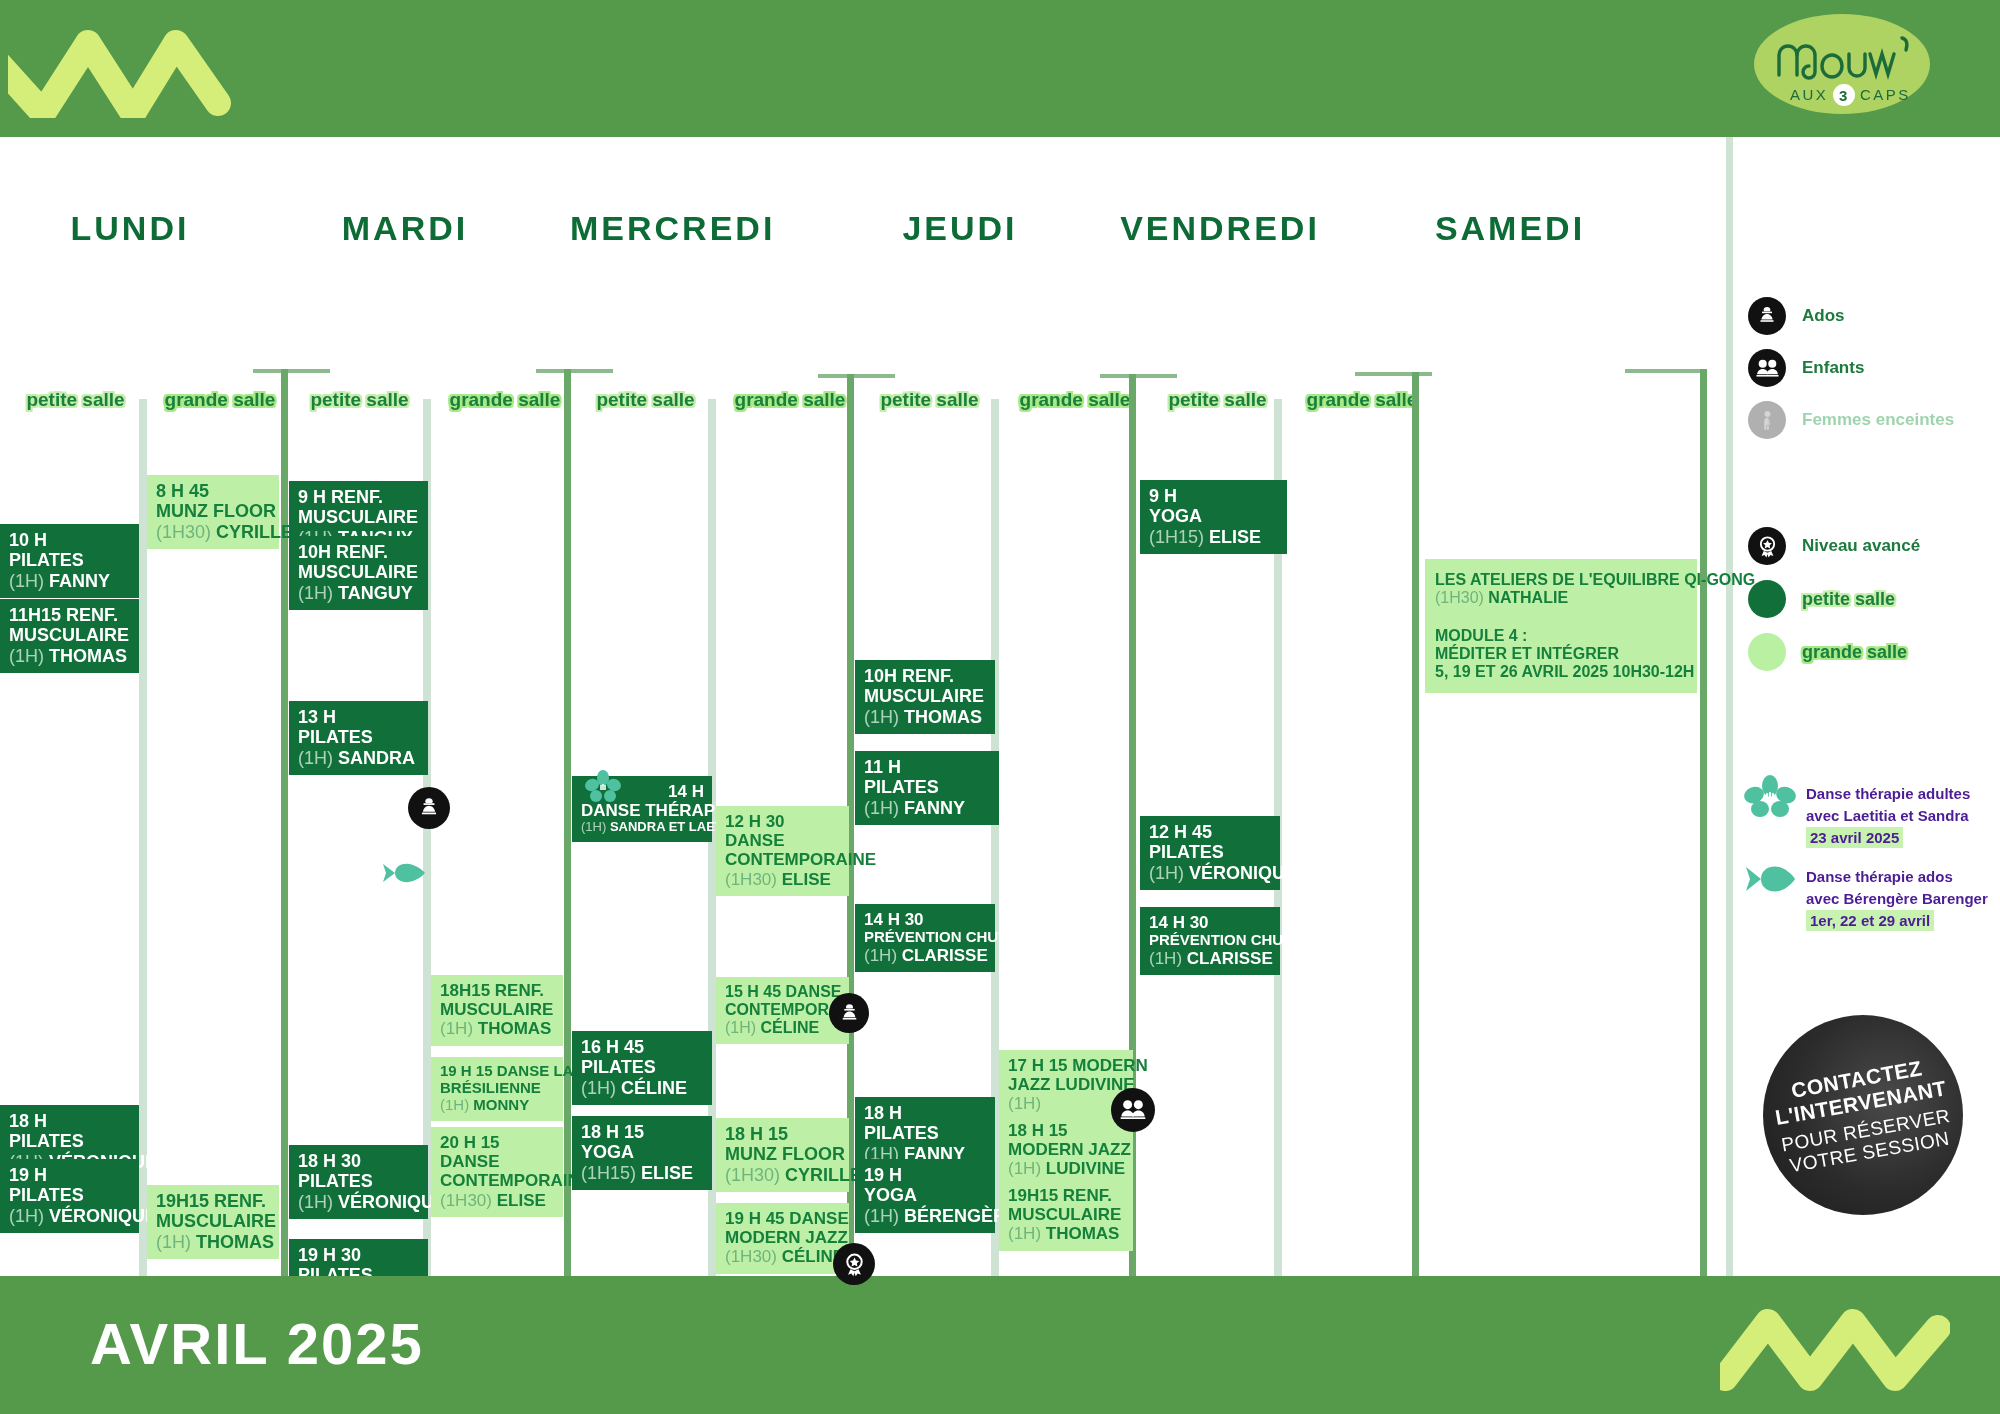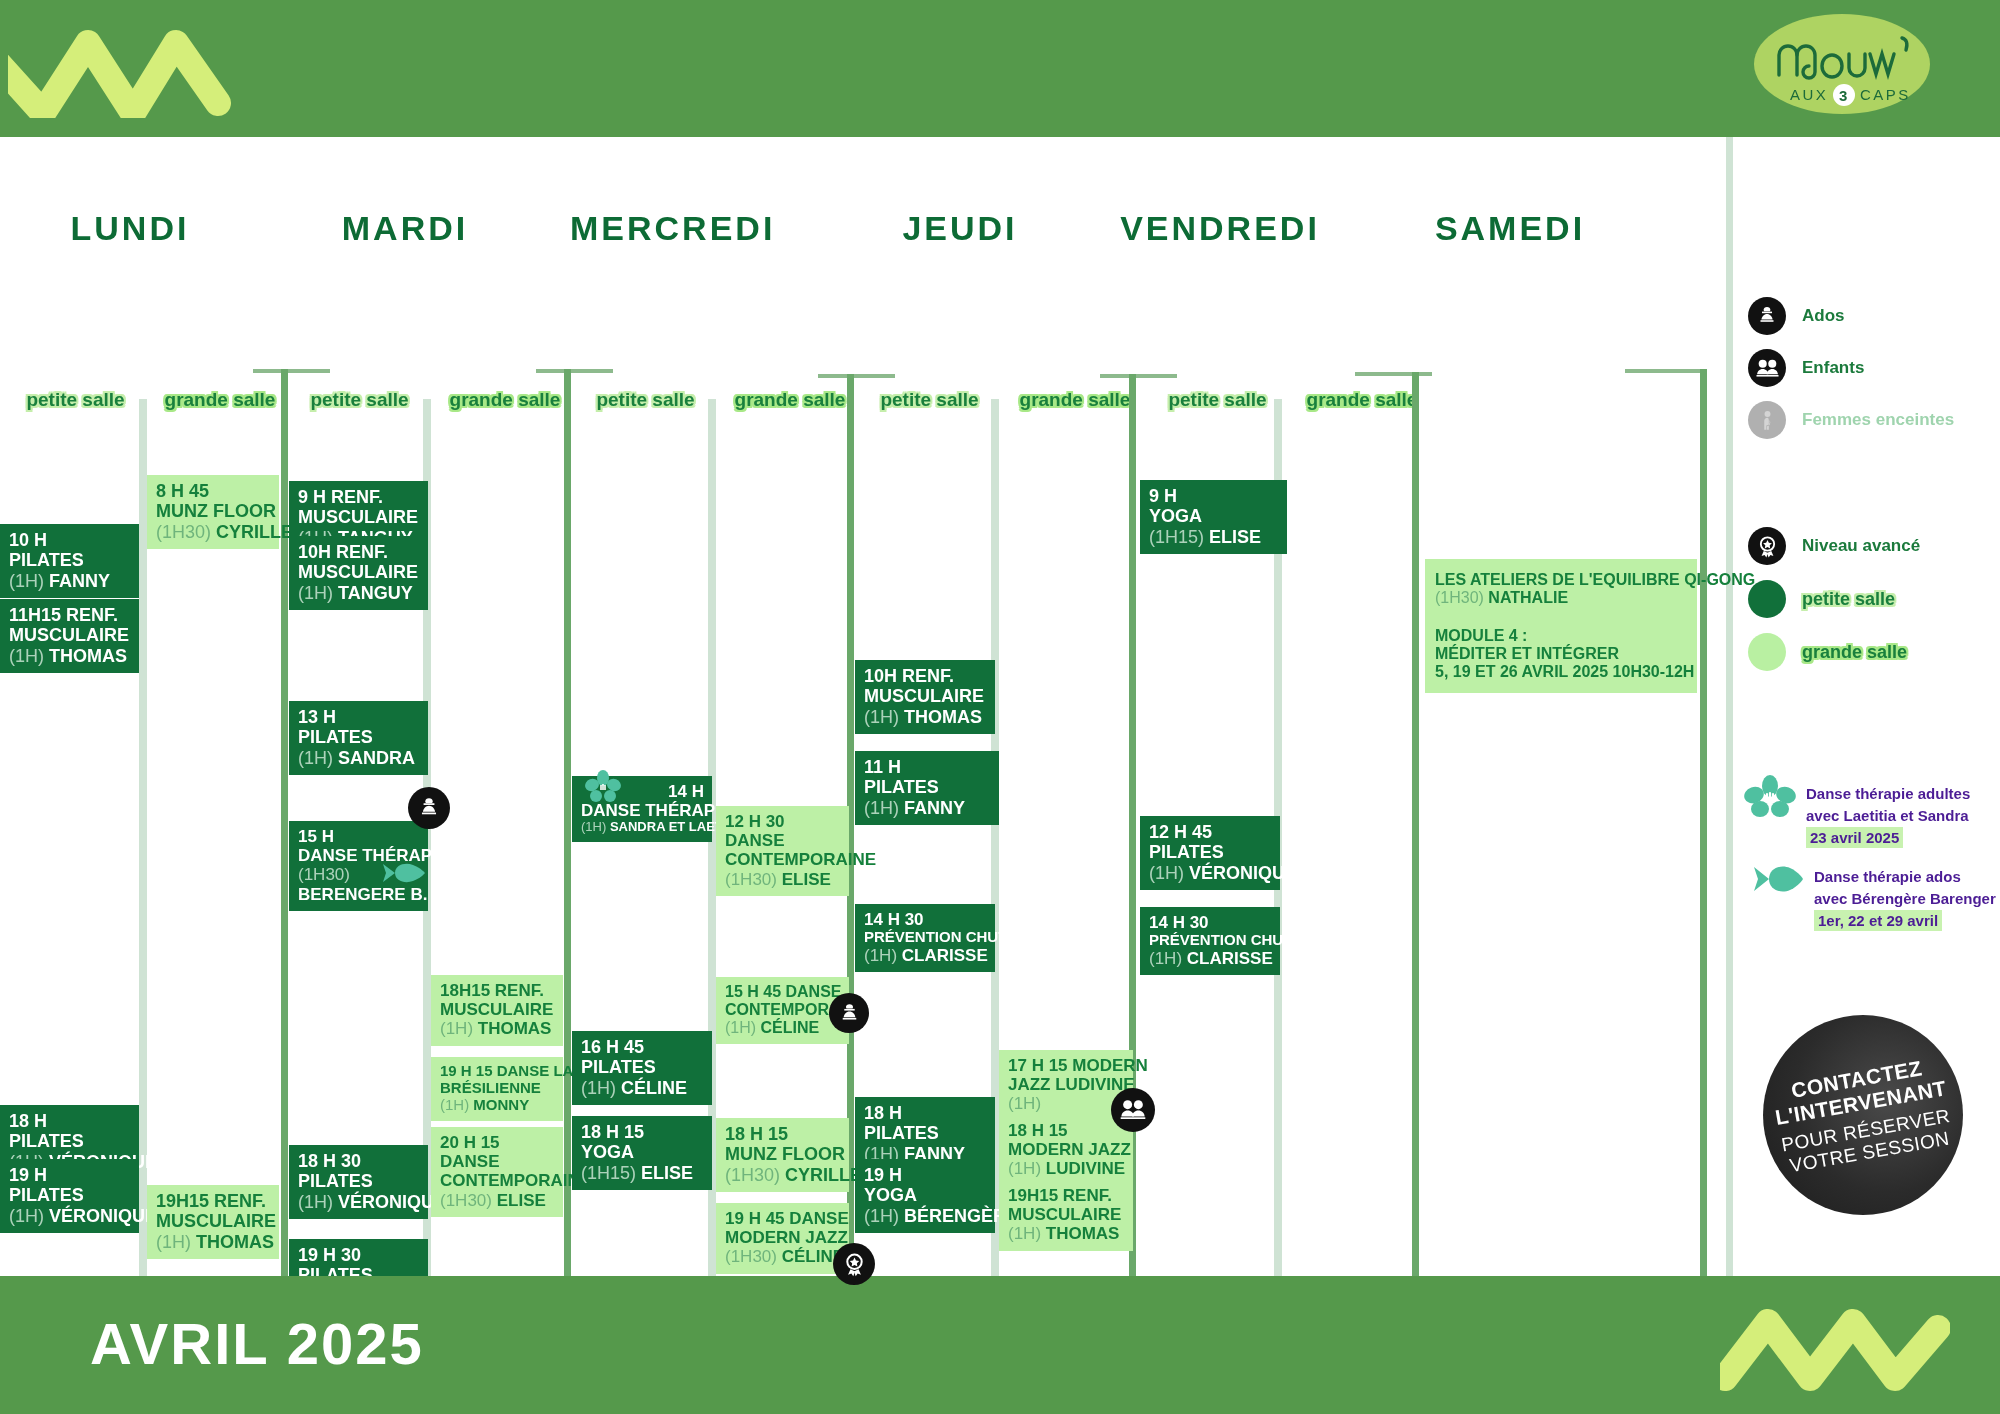--- a/index.html
+++ b/index.html
@@ -307,26 +307,20 @@
   <div class="sess dark fs18" style="left:289px; top:399px; width:139px;">
     <span class="ln">10H RENF.</span>
     <span class="ln">MUSCULAIRE</span>
     <span class="ln"><span class="dur">(1H)</span> <span class="who">TANGUY</span></span>
   </div>
   <div class="sess dark fs18" style="left:289px; top:564px; width:139px;">
     <span class="ln">13 H</span>
     <span class="ln">PILATES</span>
     <span class="ln"><span class="dur">(1H)</span> <span class="who">SANDRA</span></span>
   </div>
-  <div class="sess dark fs17" style="left:289px; top:684px; width:139px;">
-    <span class="ln">15 H</span>
-    <span class="ln">DANSE THÉRAPIE</span>
-    <span class="ln dur">(1H30)</span>
-    <span class="ln who">BERENGERE B.</span>
-  </div>
   <div class="sess dark fs18" style="left:289px; top:1008px; width:139px;">
     <span class="ln">18 H 30</span>
     <span class="ln">PILATES</span>
     <span class="ln"><span class="dur">(1H)</span> <span class="who">VÉRONIQUE</span></span>
   </div>
   <div class="sess dark fs18" style="left:289px; top:1062px; width:139px;margin-top:40px;">
     <span class="ln">19 H 30</span>
     <span class="ln">PILATES</span>
     <span class="ln"><span class="dur">(1H)</span> <span class="who">VÉRONIQUE</span></span>
   </div>
@@ -584,21 +578,21 @@
         </g>
       </svg>
     </span>
     <span class="dt-txt">
       <span style="display:block;">Danse thérapie adultes</span>
       <span style="display:block;">avec Laetitia et Sandra</span>
       <span class="dt-date">23 avril 2025</span>
     </span>
   </div>
 
-  <div class="dt-row" style="left:10px; top:718px;">
+  <div class="dt-row" style="left:2px; top:718px;">
     <span class="dt-ico">
       <svg viewBox="0 0 52 44" width="52" height="44">
         <path d="M17 22 C17 11 29 7 38 11 C47 15 51 22 51 22 C51 22 47 29 38 33 C29 37 17 33 17 22 Z" fill="#4fc0a0"></path>
         <path d="M17 22 L2 10 L6 22 L2 34 Z" fill="#4fc0a0"></path>
       </svg>
     </span>
     <span class="dt-txt">
       <span style="display:block;">Danse thérapie ados</span>
       <span style="display:block;">avec Bérengère Barenger</span>
       <span class="dt-date">1er, 22 et 29 avril</span>

